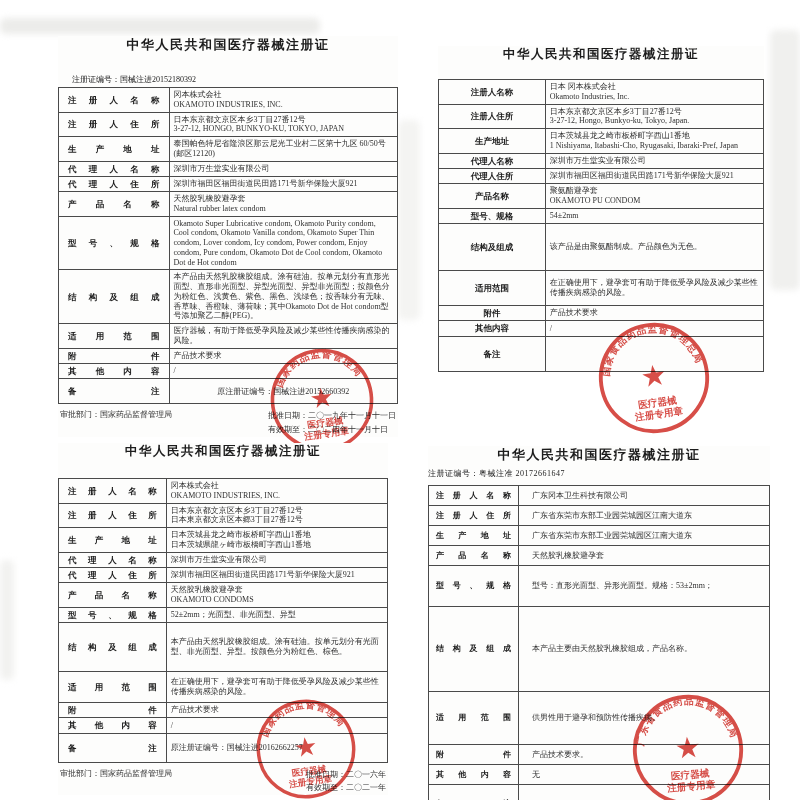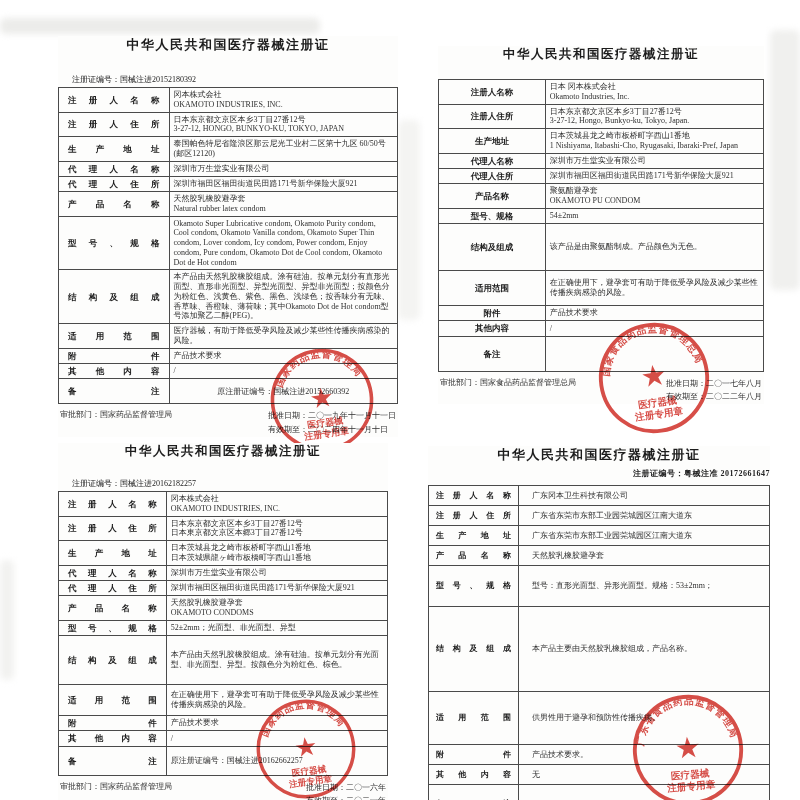--- a/index.html
+++ b/index.html
@@ -23,21 +23,21 @@
 
   .title{
     text-align:center;font-weight:bold;font-size:13px;letter-spacing:1.5px;
     color:#1d1d1d;margin:0 0 20px 0;
   }
   .c1 .title{margin-bottom:16px;font-size:12.5px;}
   .c2 .title{margin-bottom:18px;font-size:12.5px;}
   .c3 .title{margin-bottom:4px;}
 
   .regno{font-size:8px;margin:0 0 2px 14px;color:#222;}
-  .c3 .regno{text-align:right;font-weight:bold;margin:0 0 6px 0;letter-spacing:0.5px;}
+  .c3 .regno{text-align:left;font-weight:normal;margin:0 0 6px 0;letter-spacing:0.5px;}
 
   table.cert-table{
     width:100%;border-collapse:collapse;table-layout:fixed;
     border:1.4px solid #3f3f3f;
   }
   .cert-table td{
     border:1px solid #4a4a4a;font-size:8px;line-height:1.22;
     padding:2px 4px;vertical-align:middle;word-break:break-word;
   }
   .cert-table td.label{
@@ -219,40 +219,32 @@
         <tr>
           <td class="label">其他内容</td>
           <td class="value">/</td>
         </tr>
         <tr>
           <td class="label">备注</td>
           <td class="value"></td>
         </tr>
       </tbody>
   </table>
-  <div class="footer">
-    <span>审批部门：国家食品药品监督管理总局</span>
-    <div class="dates">
-      <div>批准日期：二〇一七年八月</div>
-      <div>有效期至：二〇二二年八月</div>
-    </div>
-  </div>
   <svg class="stamp" viewBox="0 0 120 120">
     <circle class="stamp-ring" cx="60" cy="60" r="55"></circle>
     <path id="arc1" d="M 15,68 A 46,46 0 1 1 105,68" fill="none"></path>
     <text class="stamp-arc" style="font-size:10px"><textPath href="#arc1" startOffset="50%" text-anchor="middle">国家食品药品监督管理总局</textPath></text>
     <text class="stamp-star" x="60" y="68" text-anchor="middle">★</text>
     <text class="stamp-line" x="60" y="89" text-anchor="middle">医疗器械</text>
     <text class="stamp-line" x="60" y="101" text-anchor="middle">注册专用章</text>
   </svg>
 </div>
 
 <div class="cert c2 spread">
   <div class="title">中华人民共和国医疗器械注册证</div>
-  <div class="regno">注册证编号：国械注进20162182257</div>
   <table class="cert-table">
     <tbody>
         <tr>
           <td class="label">注册人名称</td>
           <td class="value">冈本株式会社
 OKAMOTO INDUSTRIES, INC.</td>
         </tr>
         <tr>
           <td class="label">注册人住所</td>
           <td class="value">日本东京都文京区本乡3丁目27番12号

